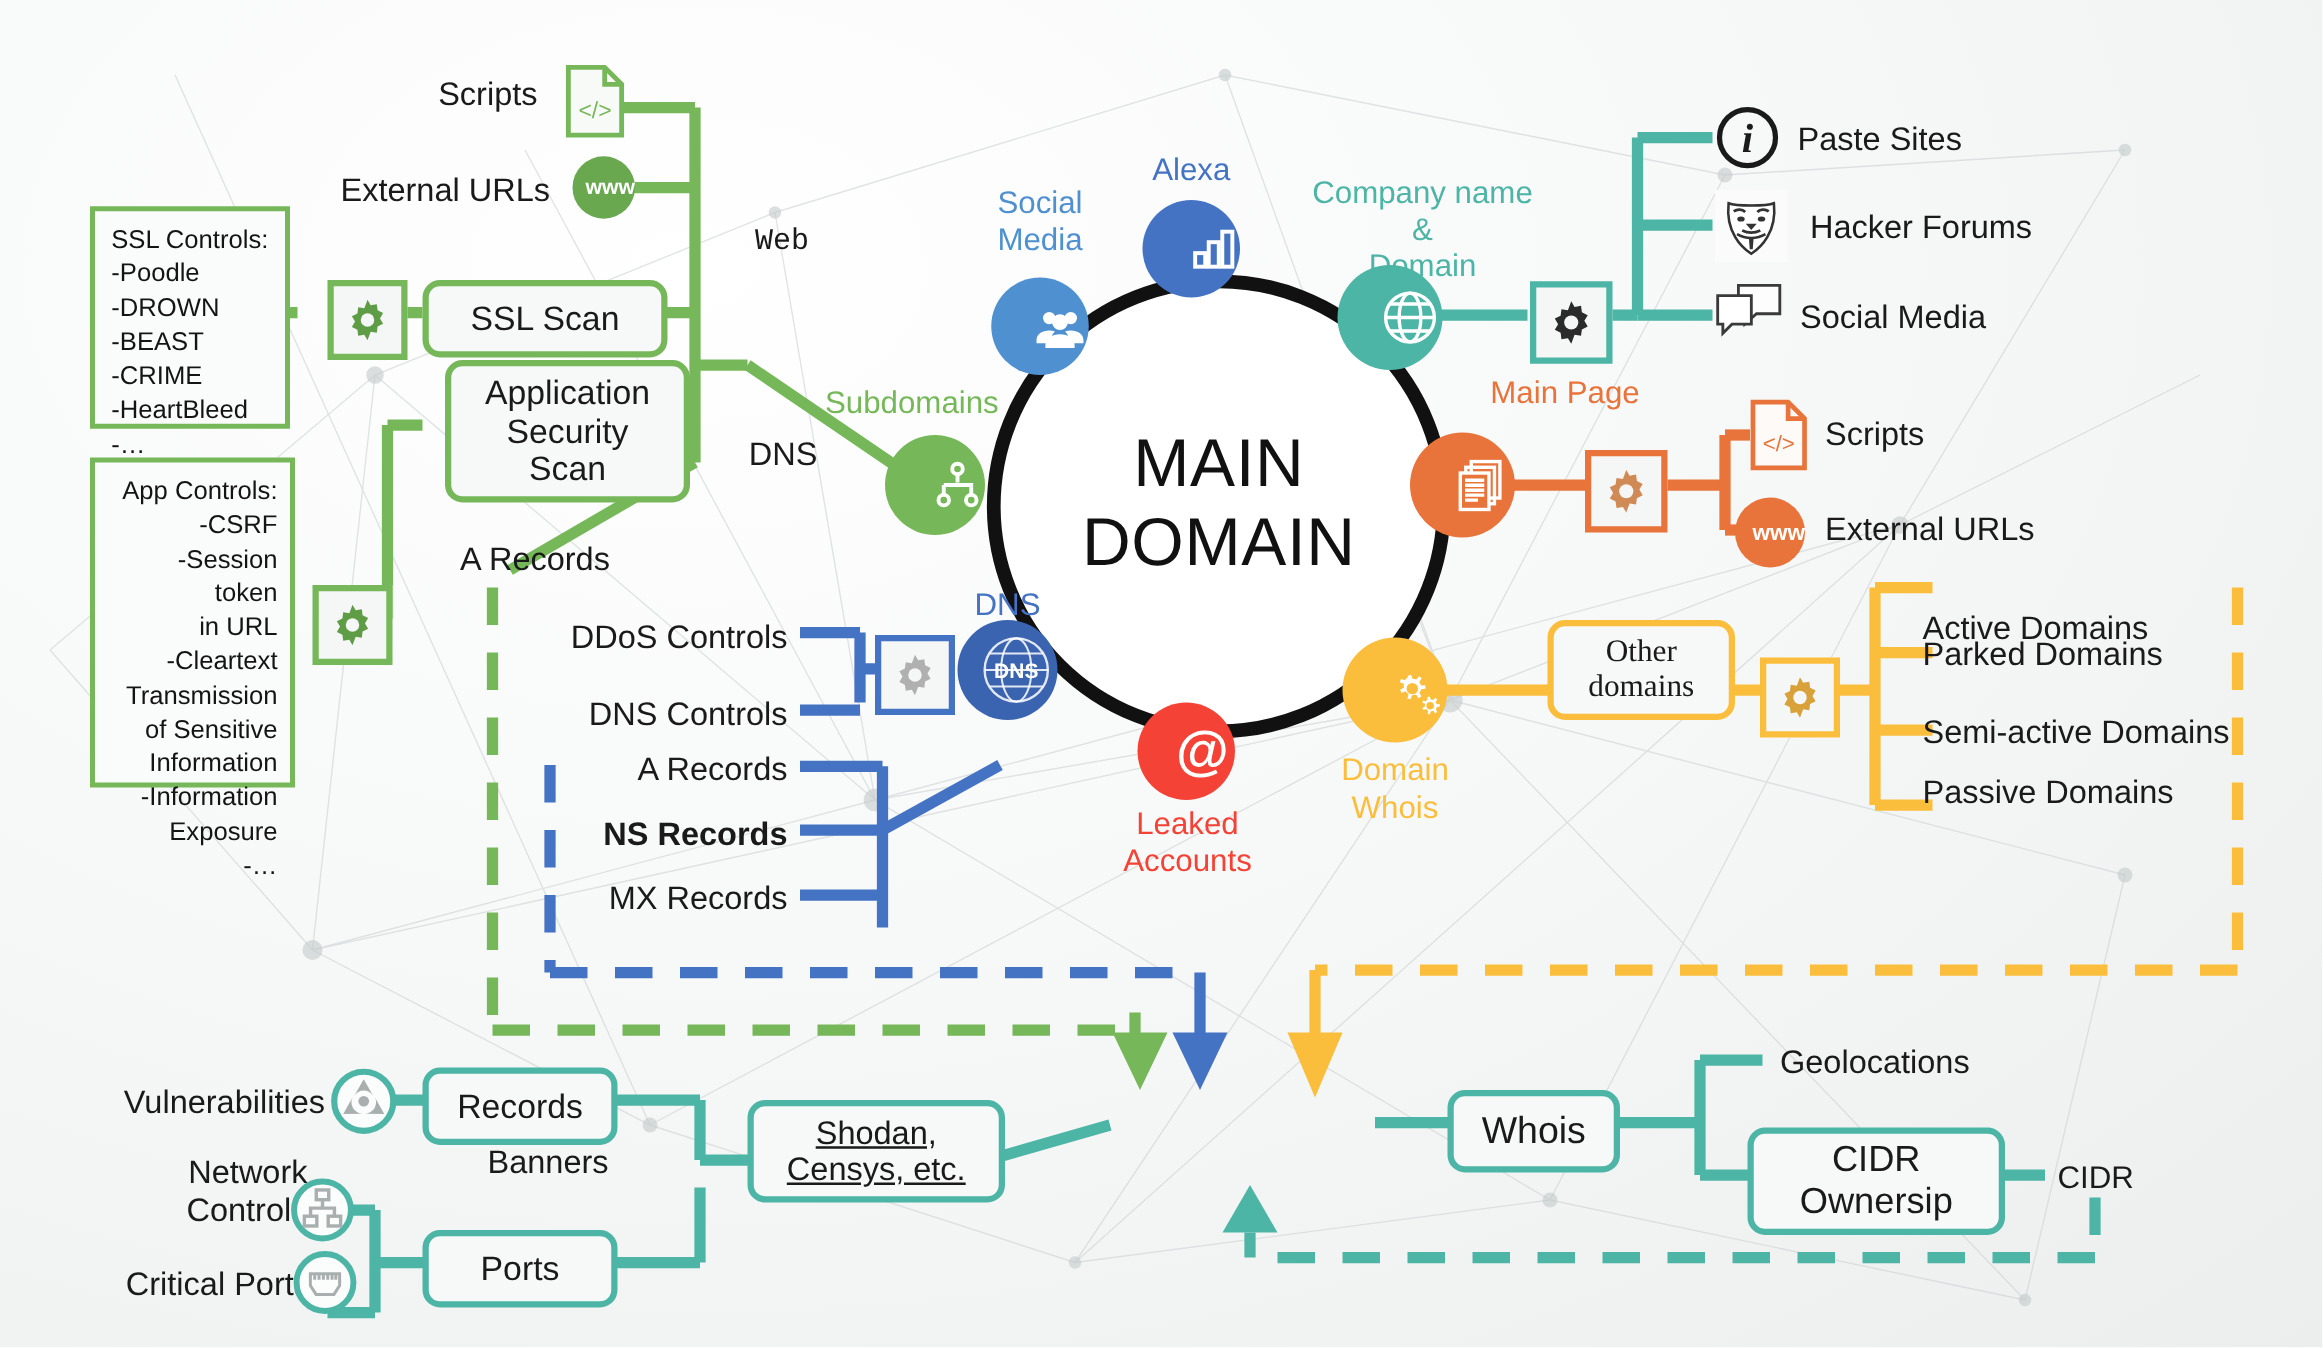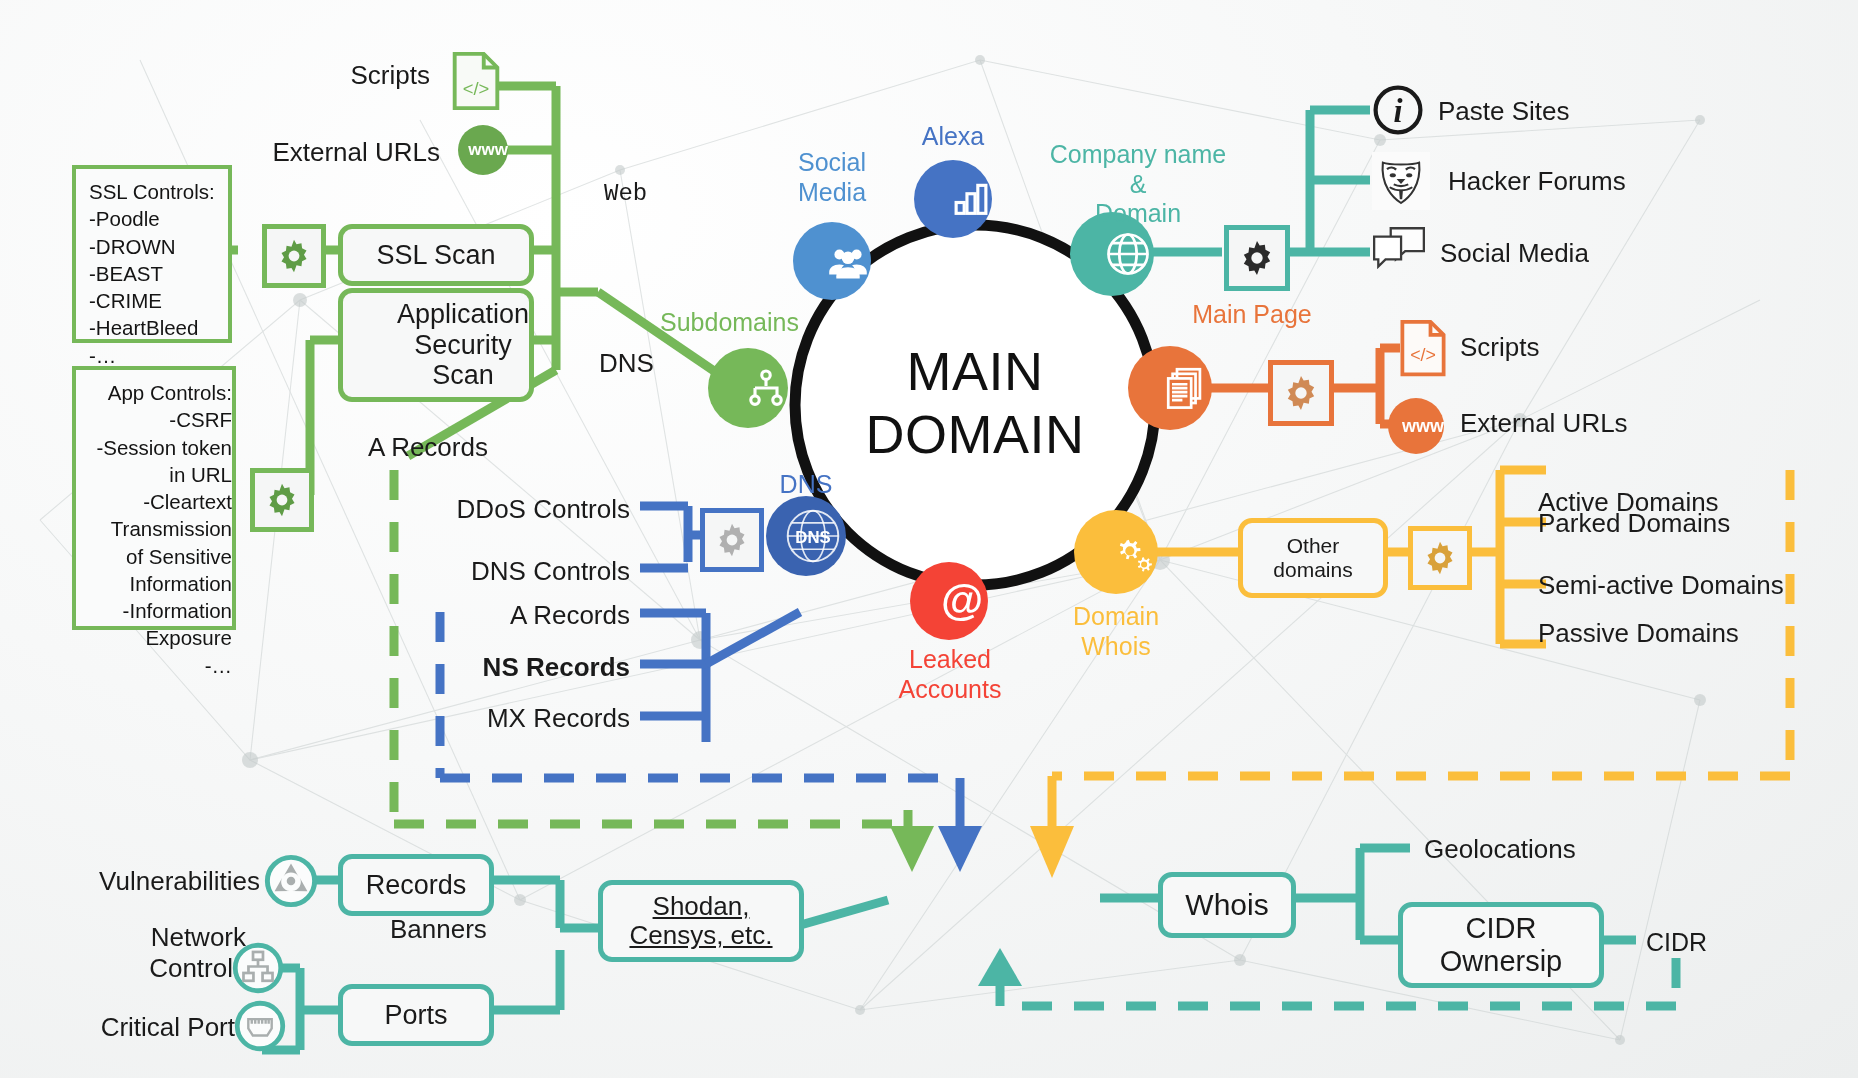--- a/index.html
+++ b/index.html
@@ -21,21 +21,21 @@
   
   .circ{position:absolute;border-radius:50%;display:flex;align-items:center;justify-content:flex-end;}
 
   
   .rbox{position:absolute;background:#f7f8f8;border-radius:14px;display:flex;align-items:center;
         justify-content:center;text-align:center;color:#1a1a1a;font-size:27px;line-height:1.13;}
   .sqbox{position:absolute;background:#f5f6f6;display:flex;align-items:center;justify-content:center;}
 
   
   .note{position:absolute;background:#fafbfb;border:4px solid #76b859;
-        font-size:20.5px;line-height:1.33;color:#141414;padding:9px 0 9px 13px;box-sizing:border-box;white-space:pre-line;}
+        font-size:20.5px;line-height:1.33;color:#141414;padding:9px 10px 9px 13px;box-sizing:border-box;white-space:pre-line;}
 
   .glyph{display:block;}
 </style>
 </head>
 <body>
 
 <div id="stage">
 
   <svg id="netbg" viewBox="0 0 1858 1078" xmlns="http://www.w3.org/2000/svg">
     <g stroke="#c9cfcf" stroke-width="1.1" fill="none" opacity="0.55">
@@ -306,21 +306,21 @@
 
   <div class="circ" style="left:458px;top:125px;width:50px;height:50px;background:#6aa84f;">
     <span style="color:#fff;font-size:17px;font-weight:bold;">www</span>
   </div>
   <div class="lbl r" style="left:200px;top:137px;width:240px;"><span>External URLs</span></div>
 
   <div class="rbox" style="left:338px;top:224px;width:186px;height:52px;border:5px solid #76b859;">
       <span>SSL Scan</span>
     </div>
 
-  <div class="rbox" style="left:338px;top:288px;width:186px;height:104px;border:5px solid #76b859;justify-content:flex-end;">
+  <div class="rbox" style="left:356px;top:288px;width:186px;height:104px;border:5px solid #76b859;">
       <span style="white-space:pre-line">Application
 Security
 Scan</span>
     </div>
 
   <div class="sqbox" style="left:262px;top:224px;width:54px;height:54px;border:5px solid #76b859;">
     <svg width="38" height="38" viewBox="0 0 24 24" fill="#5f9c46">
       <path d="M12 1.8l1.6 2.7 3.1-.5.4 3.1 2.8 1.4-1.6 2.7 1.6 2.7-2.8 1.4-.4 3.1-3.1-.5L12 22.2l-1.6-2.7-3.1.5-.4-3.1-2.8-1.4 1.6-2.7-1.6-2.7 2.8-1.4.4-3.1 3.1.5z"></path>
       <circle cx="12" cy="12" r="3.4" fill="#f5f6f6"></circle>
     </svg>
@@ -415,21 +415,21 @@
       <text x="13" y="23" font-family="Liberation Sans, sans-serif" font-size="9.5" fill="#e8743b" stroke="none" text-anchor="middle">&lt;/&gt;</text>
     </svg>
   </div>
   <div class="lbl" style="left:1460px;top:332px;"><span>Scripts</span></div>
 
   <div class="circ" style="left:1388px;top:398px;width:56px;height:56px;background:#e8743b;">
     <span style="color:#fff;font-size:18px;font-weight:bold;">www</span>
   </div>
   <div class="lbl" style="left:1460px;top:408px;"><span>External URLs</span></div>
 
-  <div class="rbox" style="left:1238px;top:518px;width:140px;height:70px;border:5px solid #fbbe3c;font-size:21px;">
+  <div class="rbox" style="left:1238px;top:496px;width:140px;height:70px;border:5px solid #fbbe3c;font-size:25px;font-family:Liberation Serif, serif;">
       <span style="white-space:pre-line">Other
 domains</span>
     </div>
   <div class="sqbox" style="left:1408px;top:526px;width:54px;height:54px;border:5px solid #fbbe3c;">
     <svg width="38" height="38" viewBox="0 0 24 24" fill="#d9a13a">
       <path d="M12 1.8l1.6 2.7 3.1-.5.4 3.1 2.8 1.4-1.6 2.7 1.6 2.7-2.8 1.4-.4 3.1-3.1-.5L12 22.2l-1.6-2.7-3.1.5-.4-3.1-2.8-1.4 1.6-2.7-1.6-2.7 2.8-1.4.4-3.1 3.1.5z"></path>
       <circle cx="12" cy="12" r="3.4" fill="#f5f6f6"></circle>
     </svg>
   </div>
   <div class="lbl" style="left:1538px;top:456px;margin-top:31px;"><span>Active Domains</span></div>

